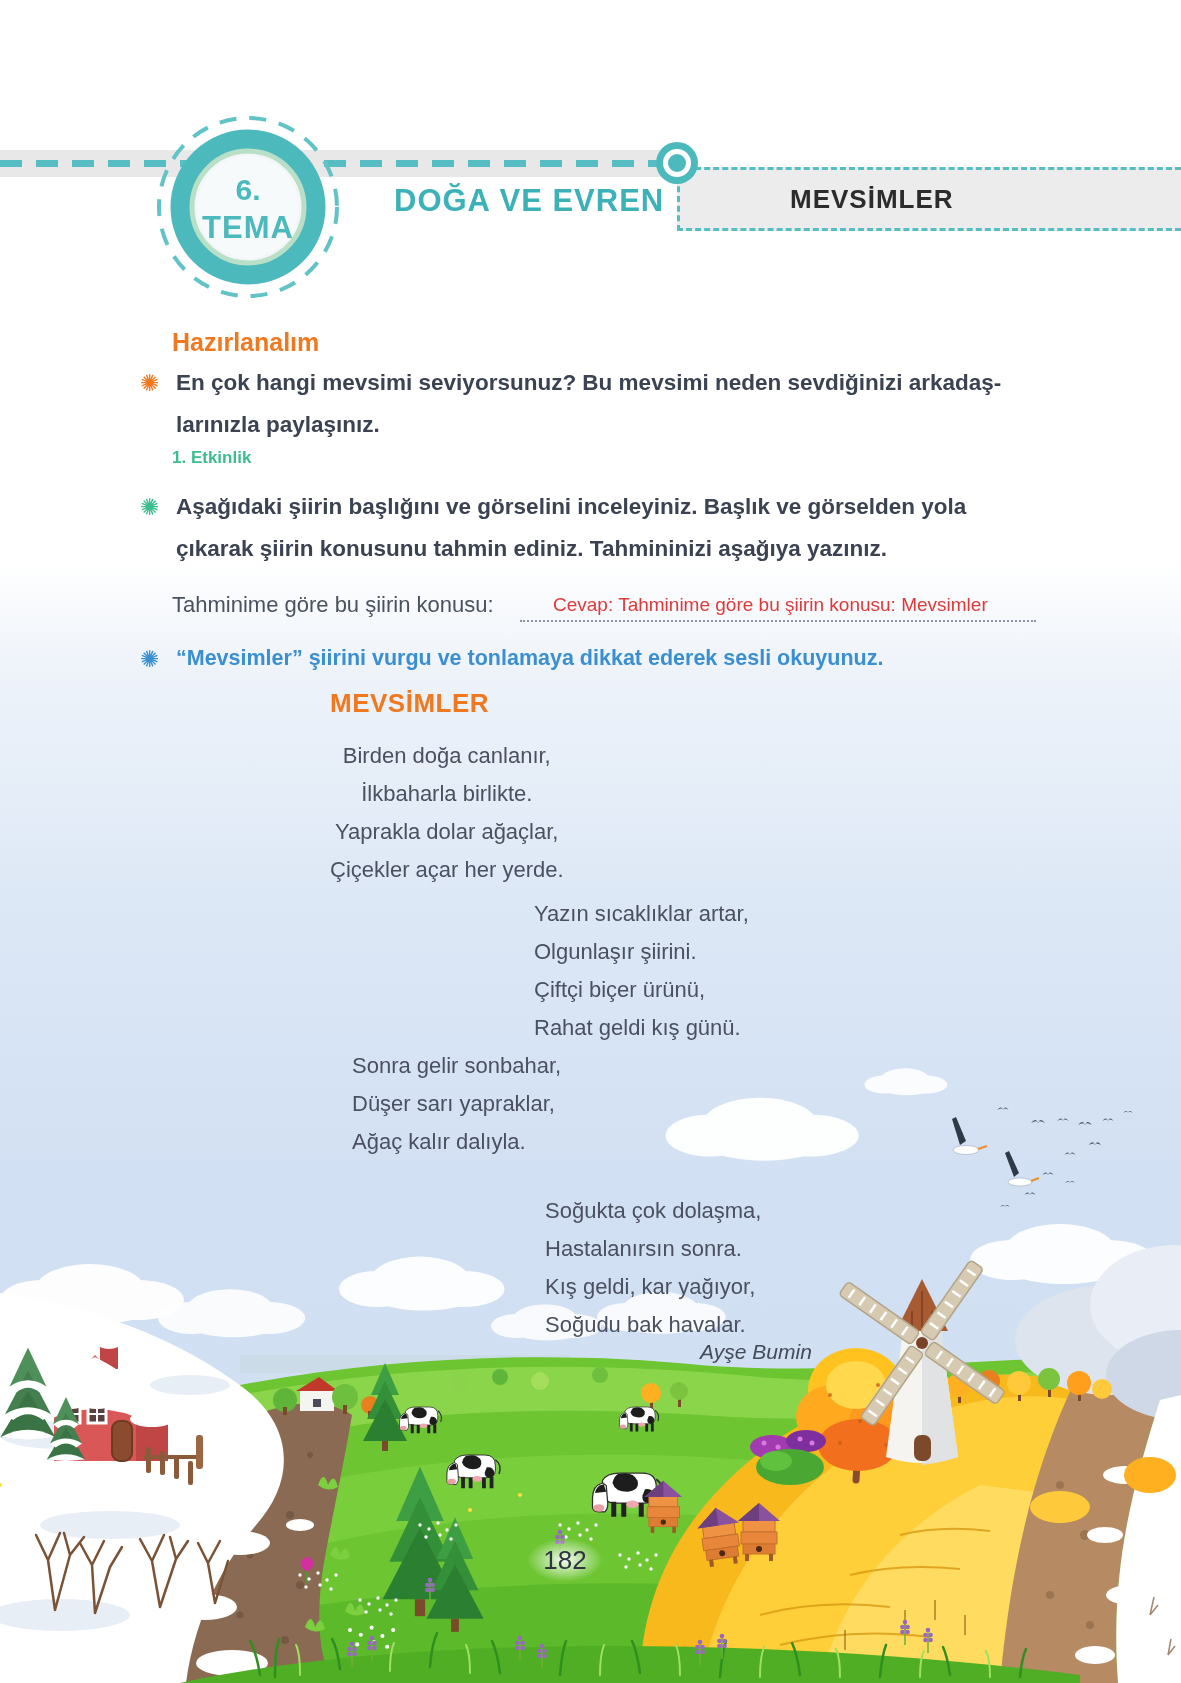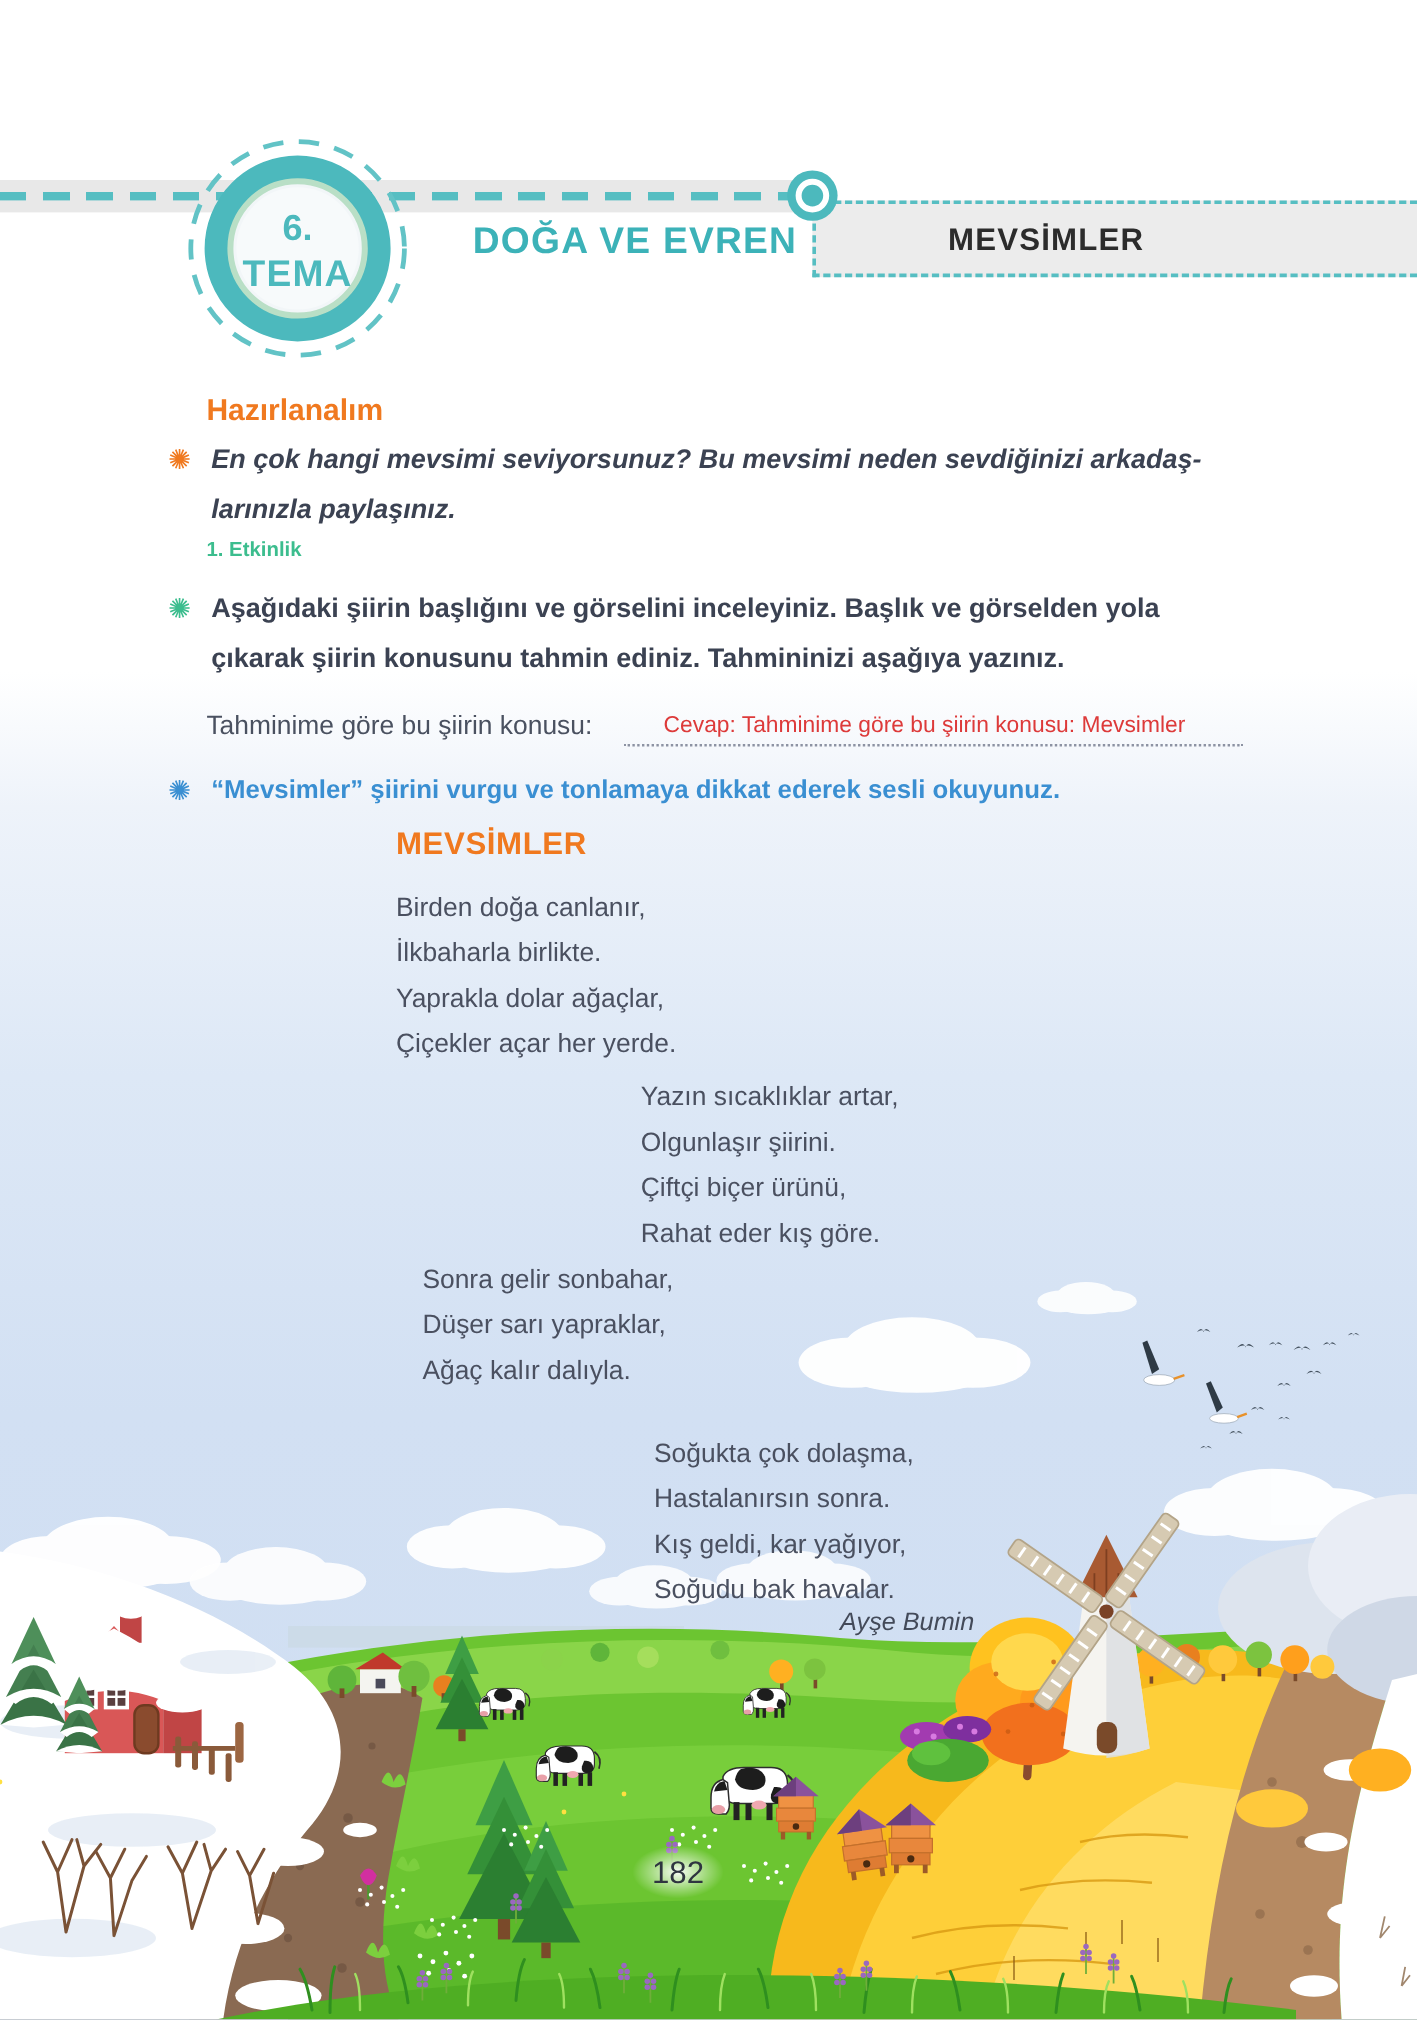--- a/index.html
+++ b/index.html
@@ -70,52 +70,52 @@
     <circle cx="96" cy="101" r="51" fill="#f7fafb"></circle>
     <text x="96" y="94" text-anchor="middle" font-size="30" font-weight="bold" fill="#4cb9bd">6.</text>
     <text x="96" y="132" text-anchor="middle" font-size="31" font-weight="bold" fill="#4cb9bd" letter-spacing="1">TEMA</text>
   </svg>
 
   <div class="abs page-title">DOĞA VE EVREN</div>
 
 
   <div class="abs h-orange">Hazırlanalım</div>
   <span class="abs star o" style="left:140px;top:372px;">✺</span>
-  <div class="abs btext" style="left:176px;top:362px;font-style:italic;">
+  <div class="abs btext" style="left:176px;top:362px;">
     <div>En çok hangi mevsimi seviyorsunuz? Bu mevsimi neden sevdiğinizi arkadaş-</div>
     <div>larınızla paylaşınız.</div>
   </div>
 
   <div class="abs h-green">1. Etkinlik</div>
   <span class="abs star g" style="left:140px;top:496px;">✺</span>
   <div class="abs btext" style="left:176px;top:486px;">
     <div>Aşağıdaki şiirin başlığını ve görselini inceleyiniz. Başlık ve görselden yola</div>
     <div>çıkarak şiirin konusunu tahmin ediniz. Tahmininizi aşağıya yazınız.</div>
   </div>
 
   <div class="abs guess-label">Tahminime göre bu şiirin konusu:</div>
   <div class="abs dotline"></div>
   <div class="abs guess-red">Cevap: Tahminime göre bu şiirin konusu: Mevsimler</div>
 
   <span class="abs star b" style="left:140px;top:648px;">✺</span>
   <div class="abs blue-row">“Mevsimler” şiirini vurgu ve tonlamaya dikkat ederek sesli okuyunuz.</div>
 
   <div class="abs poem-title">MEVSİMLER</div>
 
-  <div class="abs stanza" style="left:330px;top:737px;">
+  <div class="abs stanza" style="left:330px;top:737px;text-align:center;">
     <div class="pline">Birden doğa canlanır,</div>
     <div class="pline">İlkbaharla birlikte.</div>
     <div class="pline">Yaprakla dolar ağaçlar,</div>
     <div class="pline">Çiçekler açar her yerde.</div>
   </div>
   <div class="abs stanza" style="left:534px;top:895px;">
     <div class="pline">Yazın sıcaklıklar artar,</div>
     <div class="pline">Olgunlaşır şiirini.</div>
     <div class="pline">Çiftçi biçer ürünü,</div>
-    <div class="pline">Rahat eder kış göre.</div>
+    <div class="pline">Rahat geldi kış günü.</div>
   </div>
   <div class="abs stanza" style="left:352px;top:1047px;">
     <div class="pline">Sonra gelir sonbahar,</div>
     <div class="pline">Düşer sarı yapraklar,</div>
     <div class="pline">Ağaç kalır dalıyla.</div>
   </div>
   <div class="abs stanza" style="left:545px;top:1192px;">
     <div class="pline">Soğukta çok dolaşma,</div>
     <div class="pline">Hastalanırsın sonra.</div>
     <div class="pline">Kış geldi, kar yağıyor,</div>

